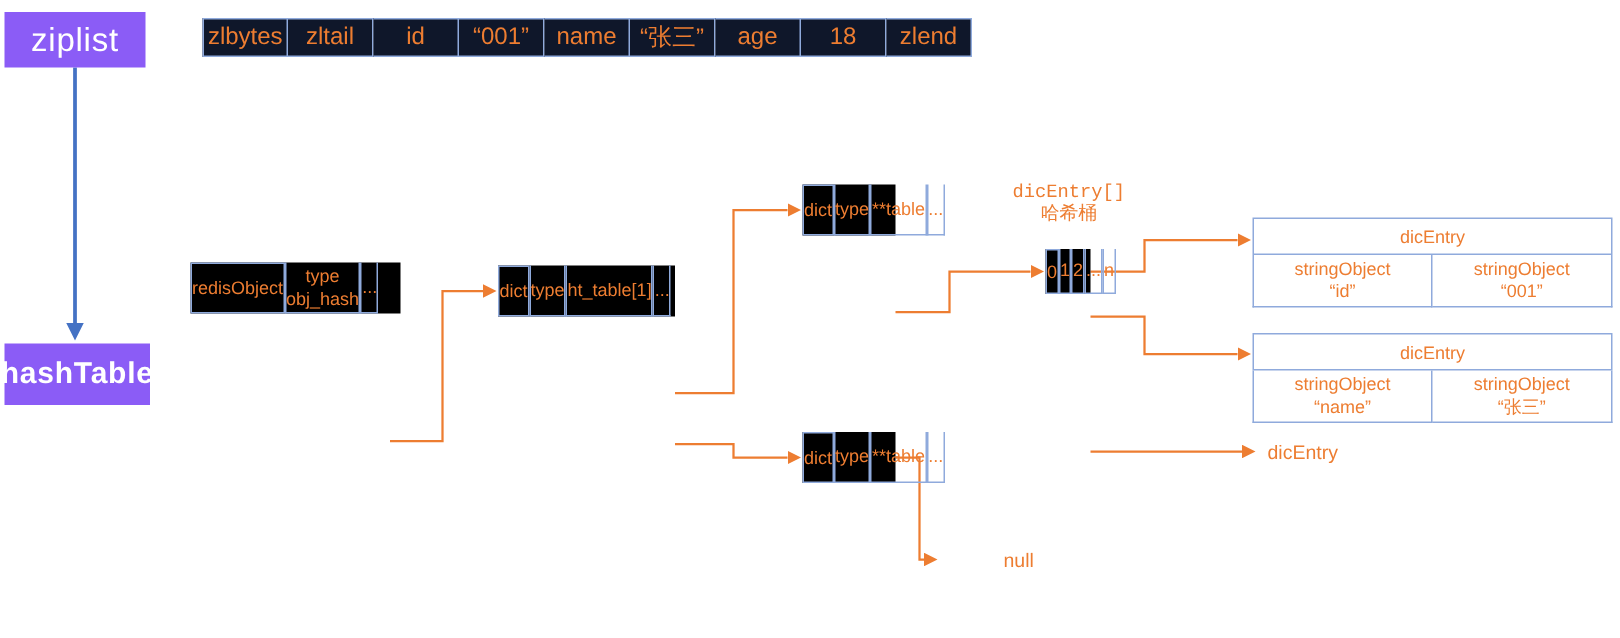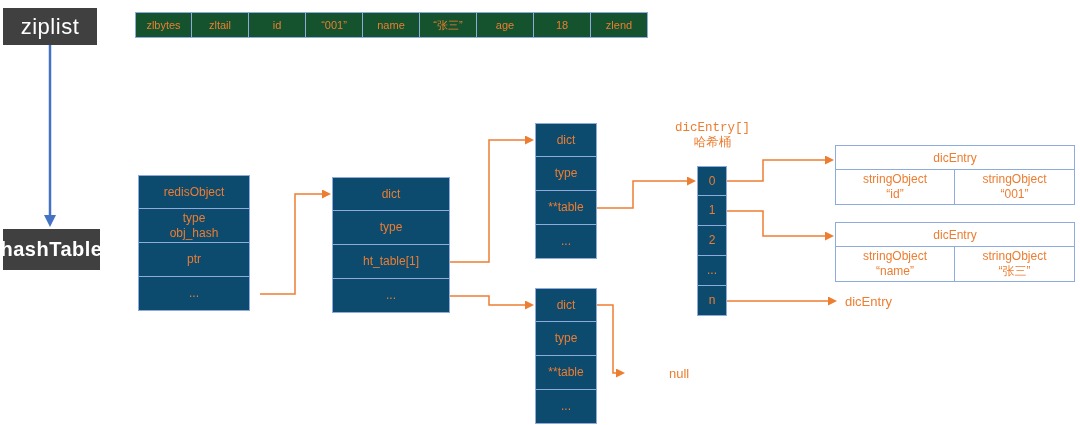--- a/index.html
+++ b/index.html
@@ -1,37 +1,37 @@
 <!DOCTYPE html>
 <html><head>
 <meta charset="utf-8">
 <style>
   * { box-sizing: border-box; margin: 0; padding: 0; }
   body { font-family: "Liberation Sans", sans-serif; background: #fff; }
   .canvas { position: relative; width: 1080px; height: 425px; background: #ffffff; overflow: hidden; }
 
   .bluebox {
-    position: absolute; background: #404040; color: #fff;
+    position: absolute; background: #8b5cf6; color: #fff;
     display: flex; align-items: center; justify-content: center;
     font-size: 22px; letter-spacing: 0.5px;
   }
 
   .svglayer { position: absolute; left: 0; top: 0; width: 1080px; height: 425px; pointer-events: none; }
 
   .ziprow { position: absolute; display: flex; }
   .zipcell {
     width: 57px; height: 26px; border: 1px solid #8FAADC; border-left: none;
     display: flex; align-items: center; justify-content: center;
-    color: #ED7D31; font-size: 11px; background: #14532d;
+    color: #ED7D31; font-size: 16px; background: #0f172a;
   }
   .zipcell:first-child { border-left: 1px solid #8FAADC; }
 
   .note { position: absolute; color: #ED7D31; font-size: 13px; white-space: nowrap; }
 
-  .vtable { position: absolute; display: flex; flex-direction: column; background: #0c4a6e; }
+  .vtable { position: absolute; display: flex; flex-direction: row; background: #000000; }
   .vrow {
     border: 1px solid #8FAADC; border-top: none;
     display: flex; flex-direction: column; align-items: center; justify-content: center;
     color: #ED7D31; font-size: 12px; text-align: center; line-height: 15px;
   }
   .vrow:first-child { border-top: 1px solid #8FAADC; }
   .h34 { height: 34px; }
   .h30 { height: 30px; }
 
   .bucket-title { position: absolute; color: #ED7D31; font-size: 12.5px; text-align: center; line-height: 15px; }
@@ -100,30 +100,27 @@
     <div class="zipcell">age</div>
     <div class="zipcell">18</div>
     <div class="zipcell">zlend</div>
   </div>
 
 
   <div class="bluebox" style="left:3px; top:229px; width:97px; height:41px; font-size:20px;font-weight:bold;">
     <span>hashTable</span>
   </div>
 
-  <div class="vtable" style="left:138px; top:175px; width:112px;">
+  <div class="vtable" style="left:127px; top:175px; width:140px;">
     <div class="vrow h34">
       <span>redisObject</span>
     </div>
     <div class="vrow h34">
       <span>type</span>
       <span>obj_hash</span>
-    </div>
-    <div class="vrow h34">
-      <span>ptr</span>
     </div>
     <div class="vrow h34">
       <span>...</span>
     </div>
   </div>
 
   <div class="vtable" style="left:332px; top:177px; width:118px;">
     <div class="vrow h34">dict</div>
     <div class="vrow h34">type</div>
     <div class="vrow h34">ht_table[1]</div>

